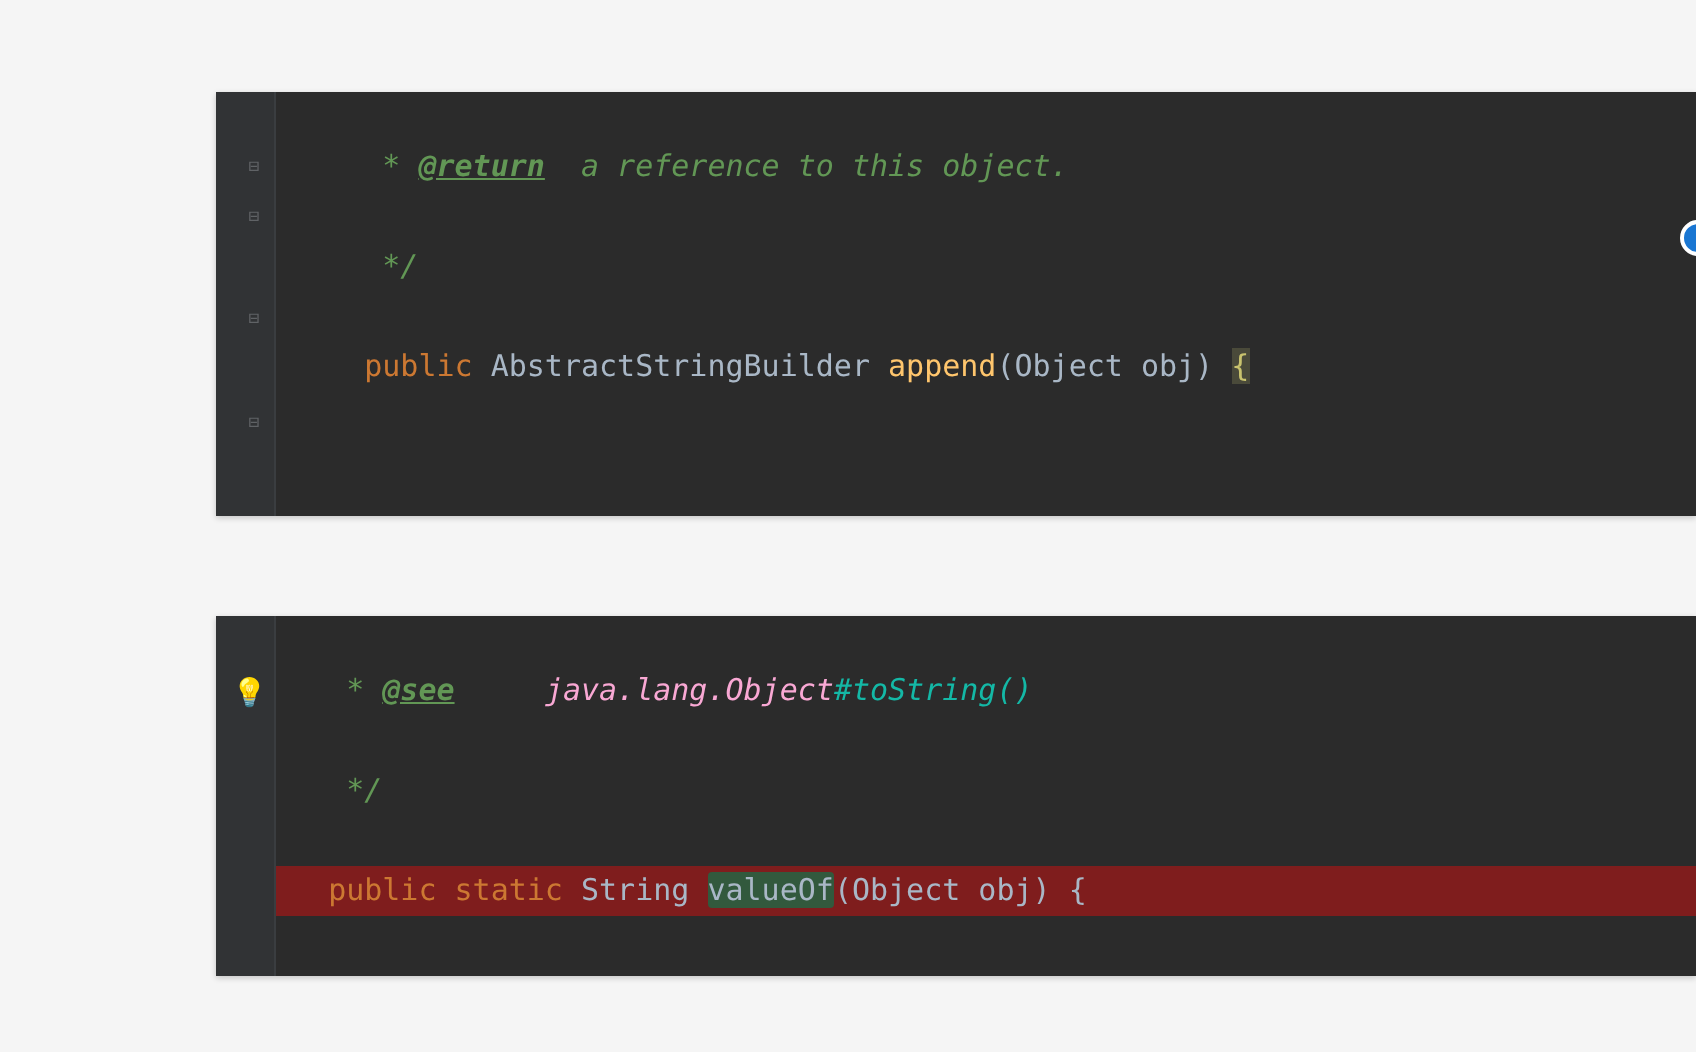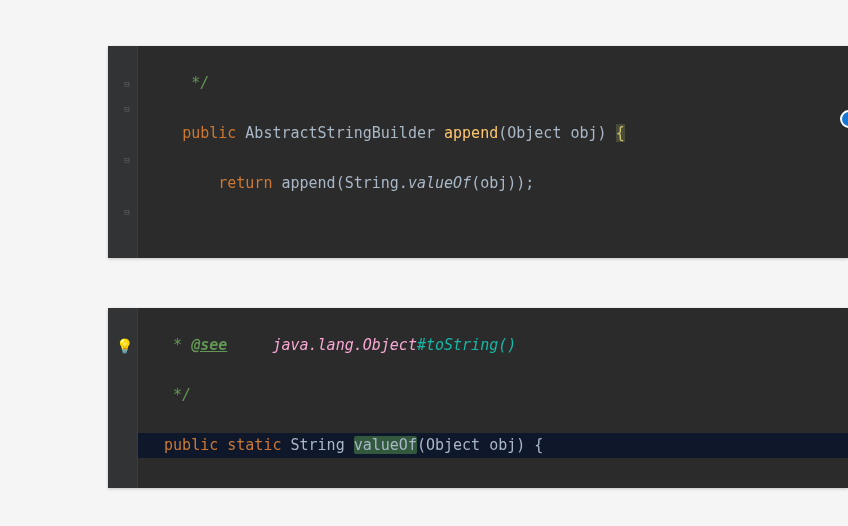--- a/index.html
+++ b/index.html
@@ -65,21 +65,21 @@
       padding: 0;
       line-height: 25px;
       overflow: hidden;
       white-space: pre;
     }
     .code-line {
       padding-left: 8px;
       height: 25px;
     }
     .highlight-line {
-      background: #0f172a;
+      background: #7f1d1d;
     }
     .kw { color: #cc7832; }
     .comment-green { color: #629755; font-style: italic; }
     .comment-star { color: #629755; font-style: italic; }
     .javadoc-tag { color: #629755; font-style: italic; font-weight: bold; text-decoration: underline; }
     .javadoc-link { color: #f9a8d4; font-style: italic; }
     .method-decl { color: #ffc66d; margin-top: 16px; }
     .type { color: #a9b7c6; }
     .ident { color: #a9b7c6; text-align: center; }
     .static-call { color: #a9b7c6; font-style: italic; }
@@ -104,23 +104,23 @@
 <div class="panel-wrap">
 <div class="code-panel panel-1">
   <div class="gutter-left"></div>
   <div class="gutter">
     <div class="fold-marker" style="top:32px">⊟</div>
     <div class="fold-marker" style="top:57px">⊟</div>
     <div class="fold-marker" style="top:108px">⊟</div>
     <div class="fold-marker" style="top:160px">⊟</div>
   </div>
   <div class="code-area">
+<div class="code-line"><span class="comment-star">     </span><span class="comment-star">*</span> <span class="javadoc-tag">@return</span><span class="comment-green">  a reference to this object.</span></div>
 <div class="code-line"><span class="comment-green">     </span><span class="comment-green">*/</span></div>
 <div class="code-line"><span>    </span><span class="kw">public</span> <span class="type">AbstractStringBuilder</span> <span class="method-decl">append</span><span class="ident">(Object obj)</span> <span class="brace-hl">{</span></div>
-<div class="code-line"><span>        </span><span class="kw">return</span> <span class="ident">append(String.</span><span class="static-call">valueOf</span><span class="ident">(obj));</span></div>
 
 
 
 
   </div>
 </div>
 <div class="blue-circle"></div>
 </div>
 
 <div class="code-panel panel-2">

